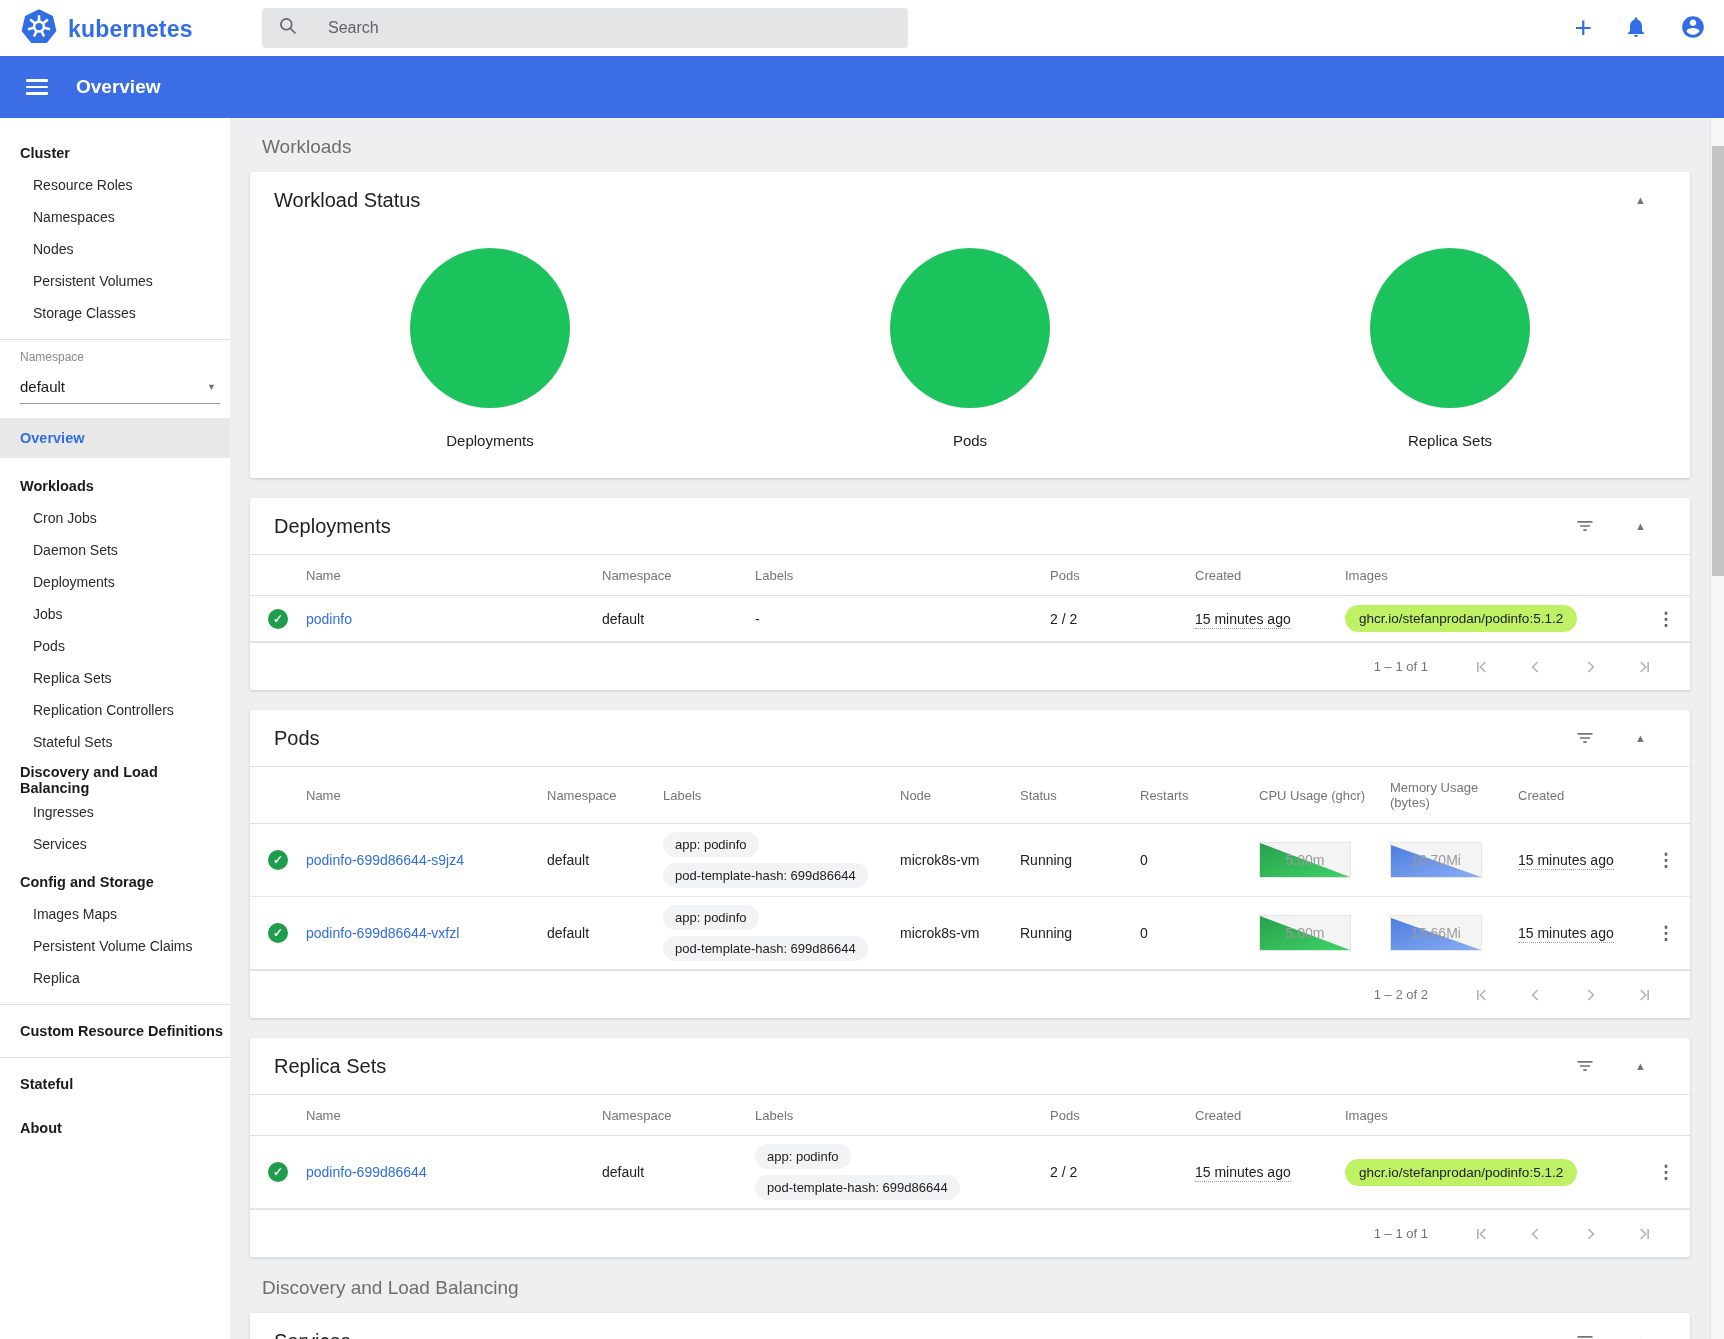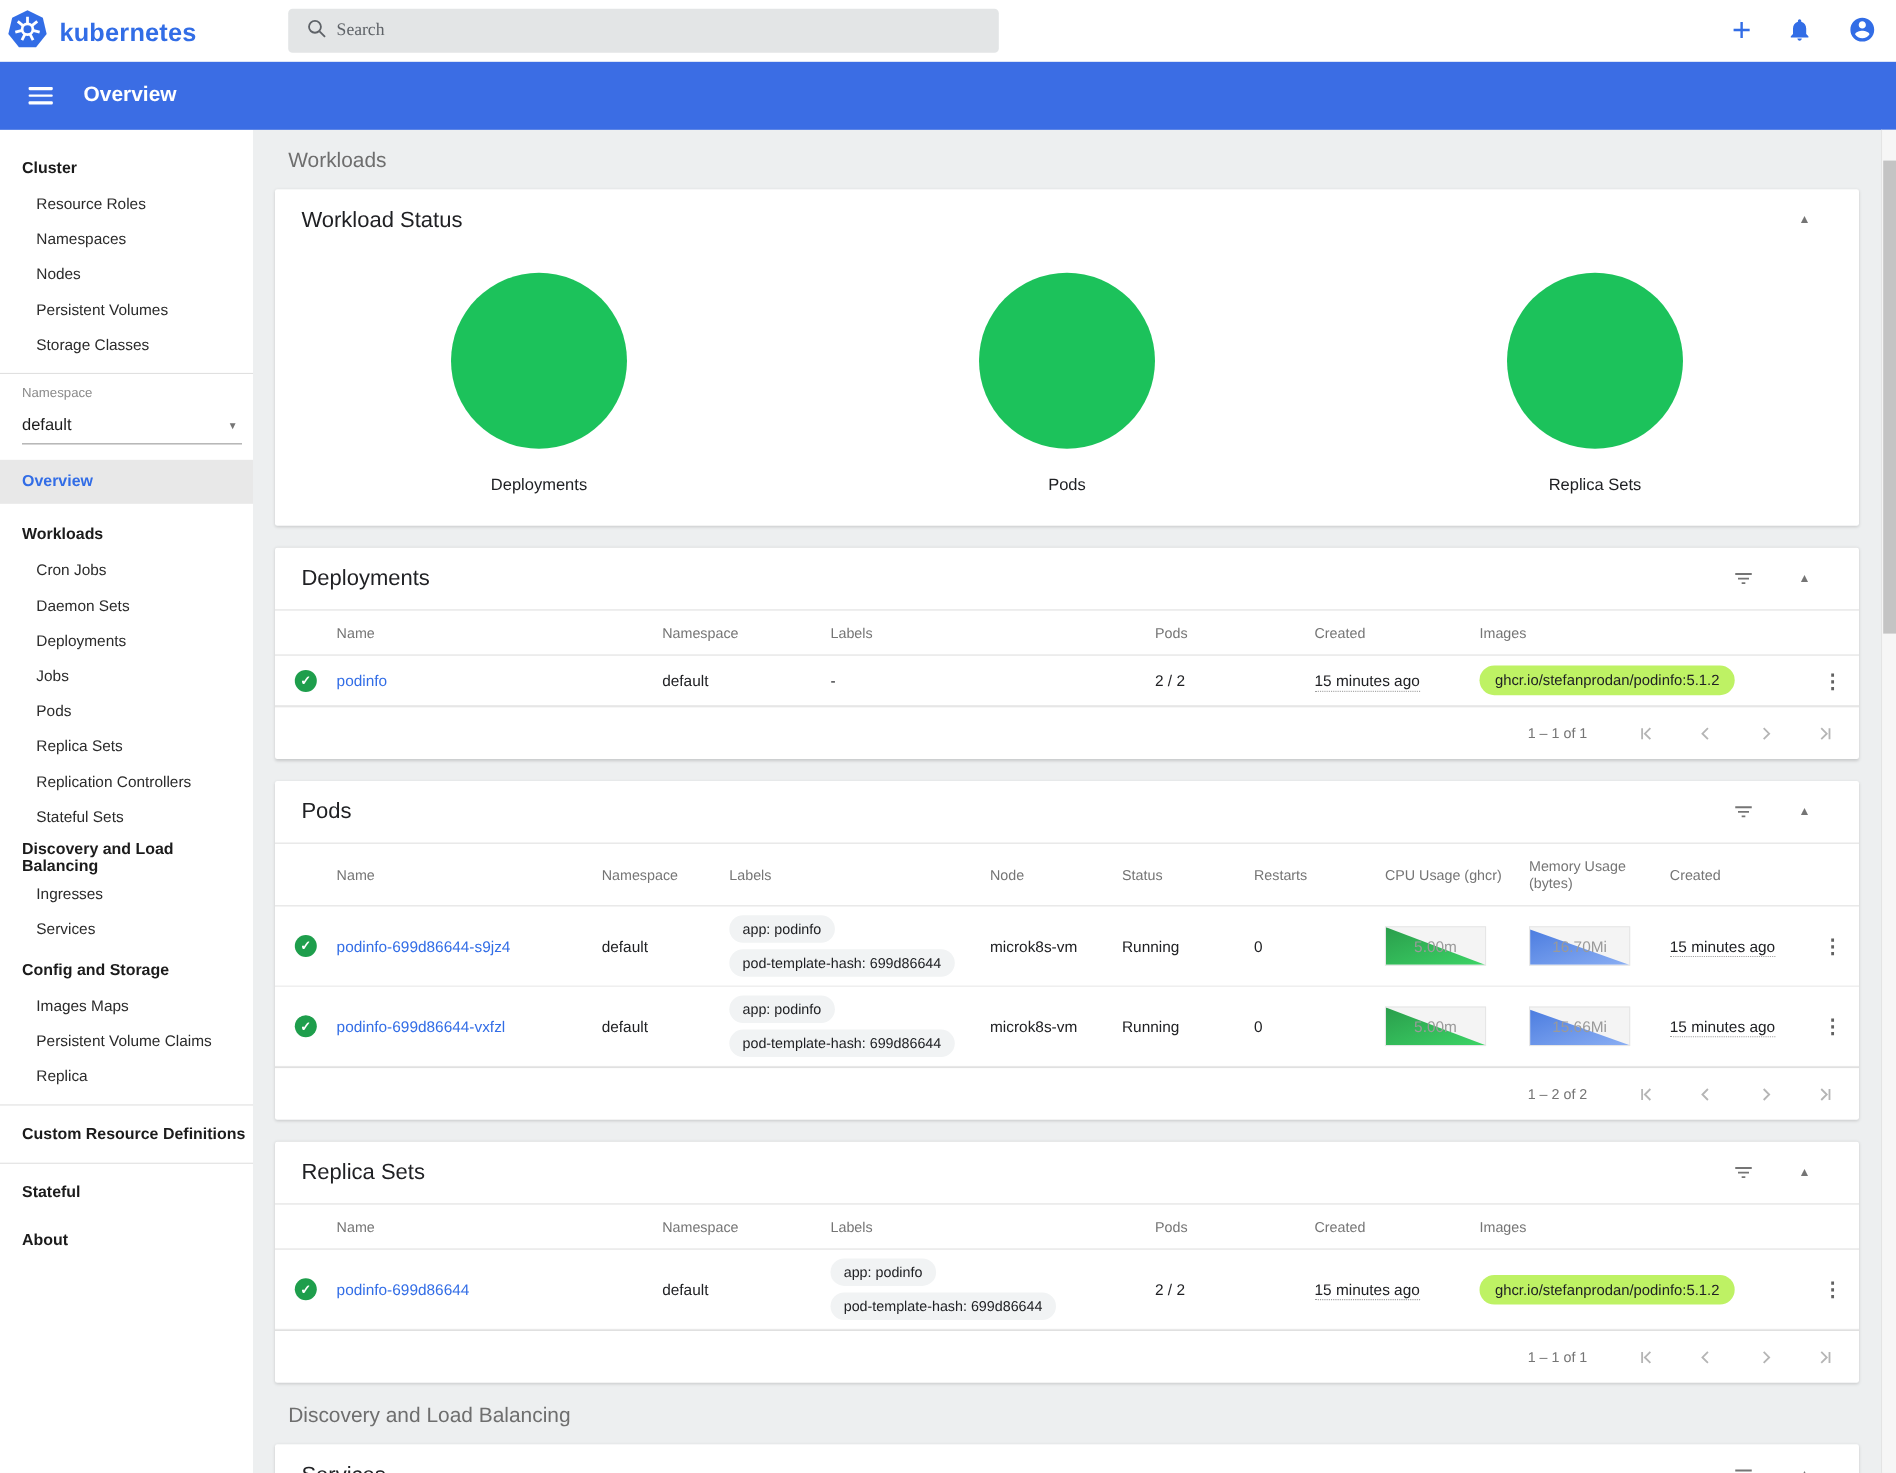--- a/index.html
+++ b/index.html
@@ -3,26 +3,26 @@
 <meta charset="utf-8">
 <style>
   * { box-sizing: border-box; }
   html,body { margin:0; padding:0; }
   body {
     width:1724px; height:1339px; overflow:hidden; position:relative;
     font-family:"Liberation Sans", sans-serif; background:#EDEFF0; color:#202124;
   }
   
   .topbar { position:absolute; top:0; left:0; width:1724px; height:56px; background:#fff; z-index:20; }
-  .brand { position:absolute; left:6px; top:8px; display:flex; align-items:center; gap:10px; }
+  .brand { position:absolute; left:20px; top:8px; display:flex; align-items:center; gap:10px; }
   .brand-text { font-size:23px; font-weight:bold; color:#326DE6; letter-spacing:.2px; }
   .search { position:absolute; left:262px; top:8px; width:646px; height:40px; background:#E3E5E6;
             border-radius:4px; display:flex; align-items:center; padding:0 16px; }
   .search input { flex:1; border:none; outline:none; background:transparent; font-size:16px;
-                  color:#202124; font-family:Liberation Serif, serif; margin-left:6px; }
+                  color:#202124; font-family:Liberation Sans, sans-serif; margin-left:28px; }
   .search input::placeholder { color:#5f6368; }
   .topbar-actions { position:absolute; right:18px; top:0; height:56px; display:flex; align-items:center; gap:32px; }
   .icon-btn { border:none; background:none; padding:0; cursor:pointer; display:flex; align-items:center; justify-content:center; }
   .plus-glyph { font-size:30px; color:#326DE6; font-weight:400; line-height:1; }
   
   .appbar { position:absolute; top:56px; left:0; width:1724px; height:62px; background:#3B6DE4;
             display:flex; align-items:center; padding-left:26px; z-index:19; }
   .hamburger { width:22px; display:flex; flex-direction:column; gap:4px; background:none; border:none; padding:0; cursor:pointer; }
   .hamburger span { display:block; height:2.5px; background:#fff; border-radius:1px; }
   .appbar-title { color:#fff; font-size:19px; font-weight:bold; margin-left:28px; }
@@ -69,21 +69,21 @@
   .link { color:#326DE6; text-decoration:none; cursor:pointer; white-space:nowrap; }
   .chip { display:inline-block; background:#F1F3F4; border-radius:14px; padding:5px 12px; font-size:13px; color:#202124; white-space:nowrap; }
   .chip-stack { display:flex; flex-direction:column; align-items:flex-start; gap:6px; }
   .created { border-bottom:1px dotted #9e9e9e; padding-bottom:1px; white-space:nowrap; }
   .img-chip { display:inline-block; background:#bef264; border-radius:15px; padding:6px 14px; font-size:13.5px; color:#202124; white-space:nowrap; }
   .kebab { background:none; border:none; cursor:pointer; color:#616161; font-size:18px; font-weight:bold; justify-self:center; padding:4px; }
   .spark { position:relative; width:92px; height:36px; background:#F4F4F4; border:1px solid #E6E6E6; }
   .spark svg { position:absolute; inset:0; width:100%; height:100%; }
   .spark .spark-val { position:absolute; inset:0; display:flex; align-items:center; justify-content:center;
                       font-size:14px; color:#9a9a9a; }
-  .pager { display:flex; align-items:center; justify-content:flex-end; min-height:48px; padding-right:21px; gap:34px;
+  .pager { display:flex; align-items:center; justify-content:flex-end; min-height:48px; padding-right:36px; gap:34px;
            font-size:13px; color:#757575; border-top:1px solid #e0e0e0; }
   .pager-range { margin-right:10px; }
   .pager-btn { background:none; border:none; padding:0; cursor:default; display:flex; }
   
   .scrollbar { position:absolute; top:118px; right:0; bottom:0; width:14px; background:#F6F6F6; border-left:1px solid #e4e4e4; z-index:30; }
   .scroll-thumb { position:absolute; top:28px; left:1px; width:12px; height:430px; background:#C4C4C4; }
   .defs-holder { position:absolute; width:0; height:0; overflow:hidden; }
 </style>
 </head>
 <body>

